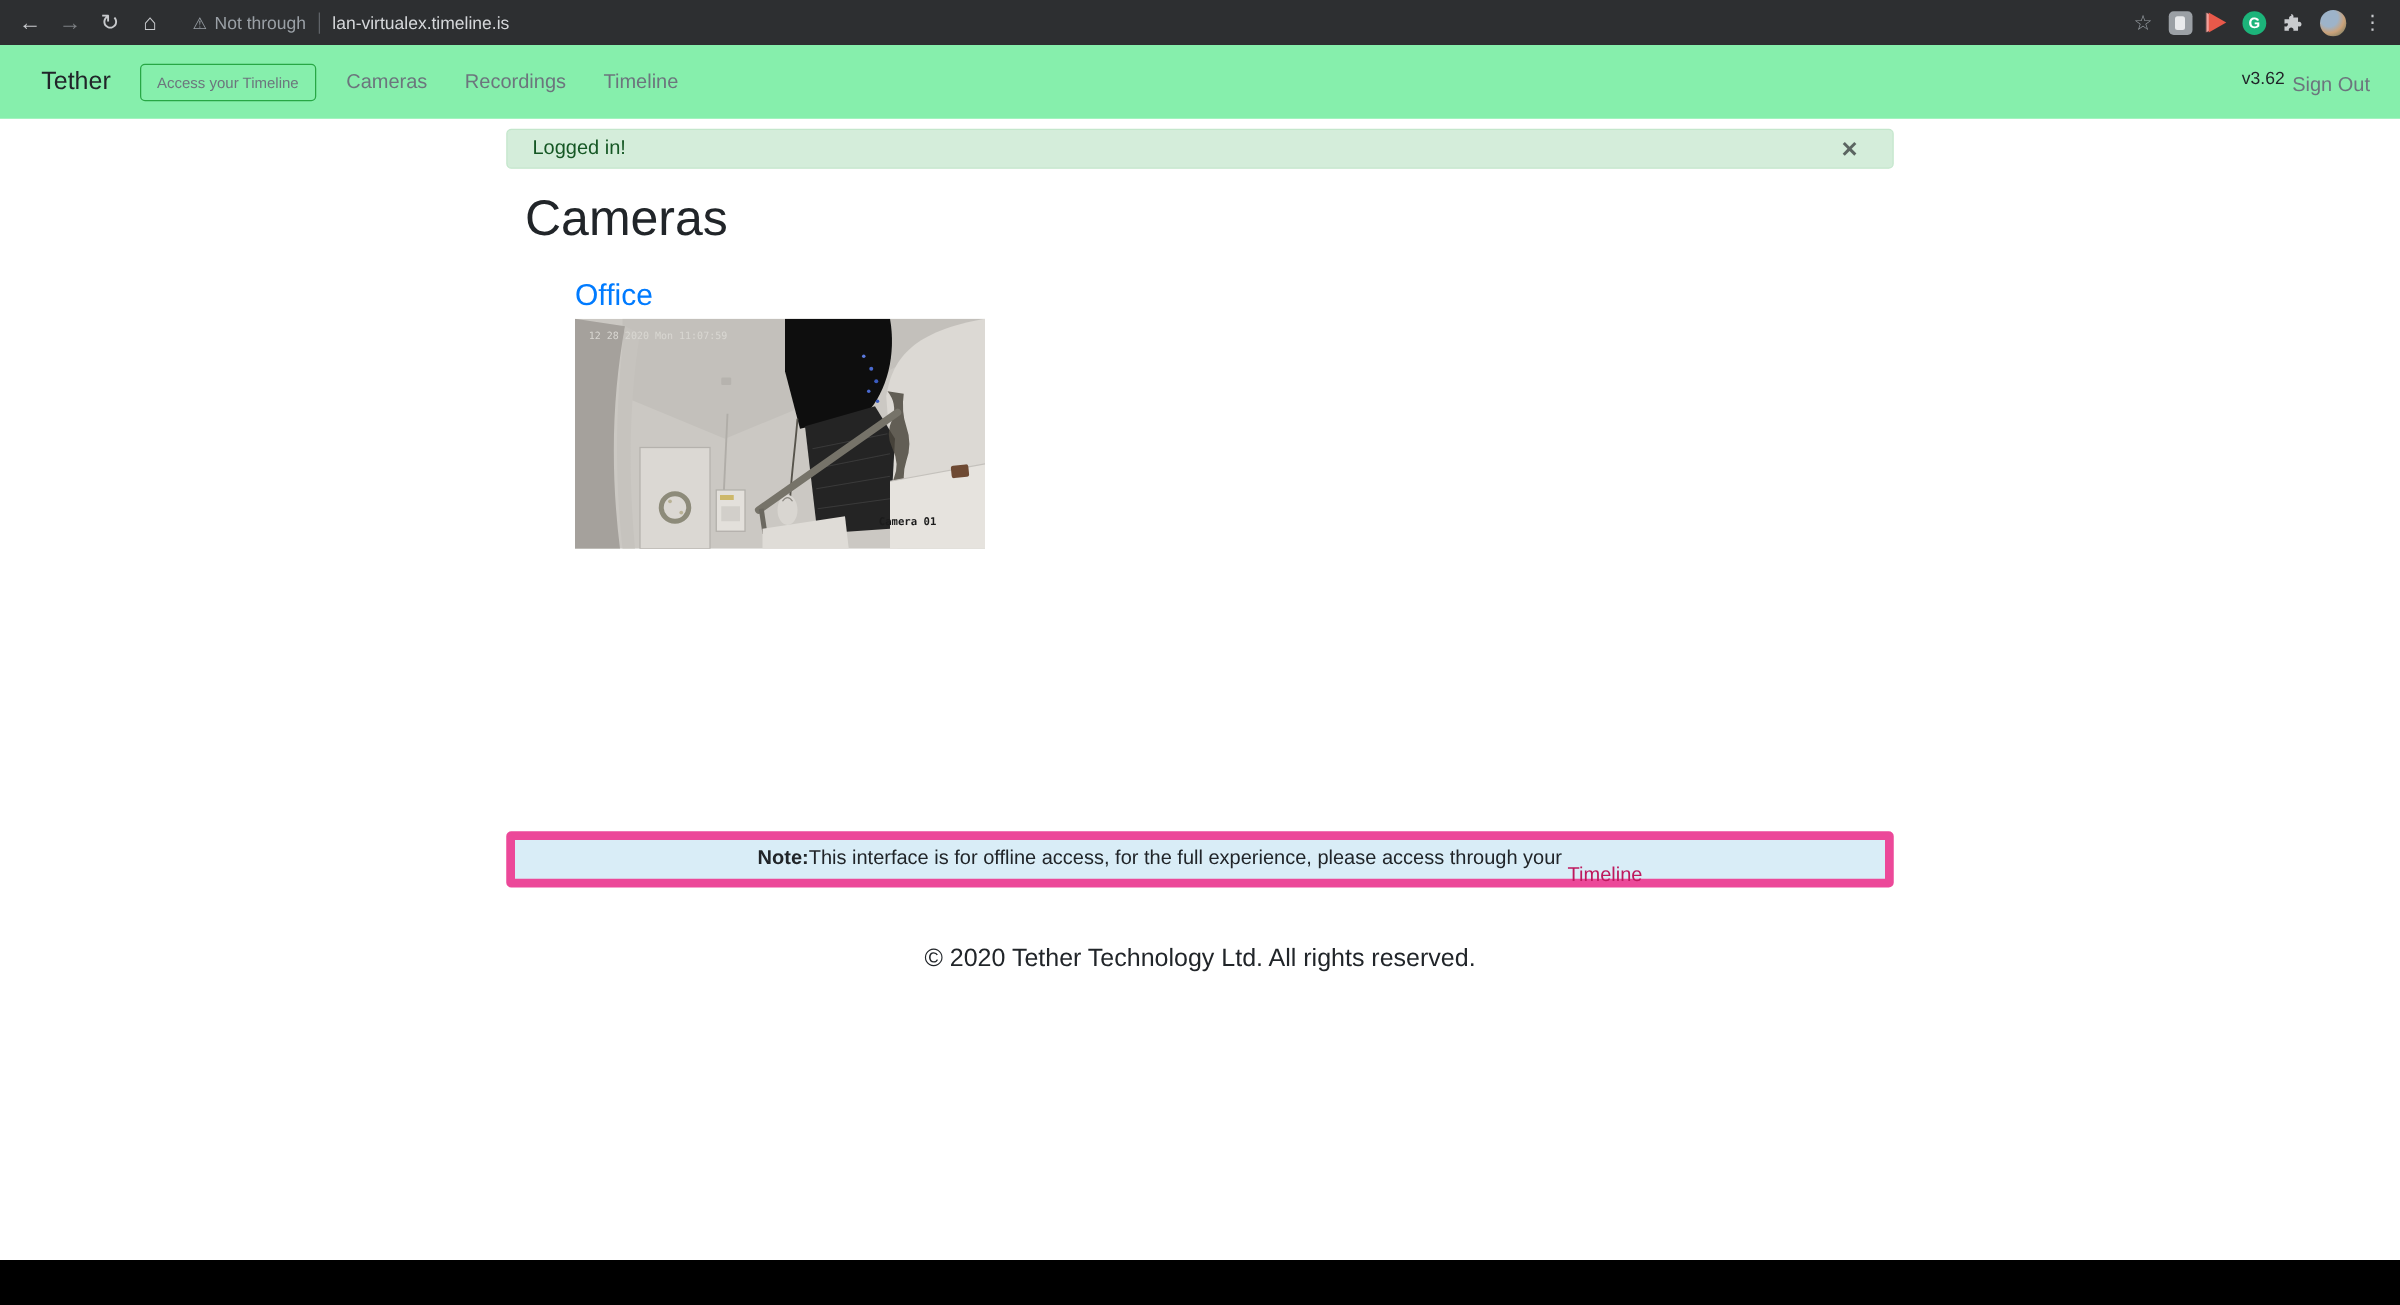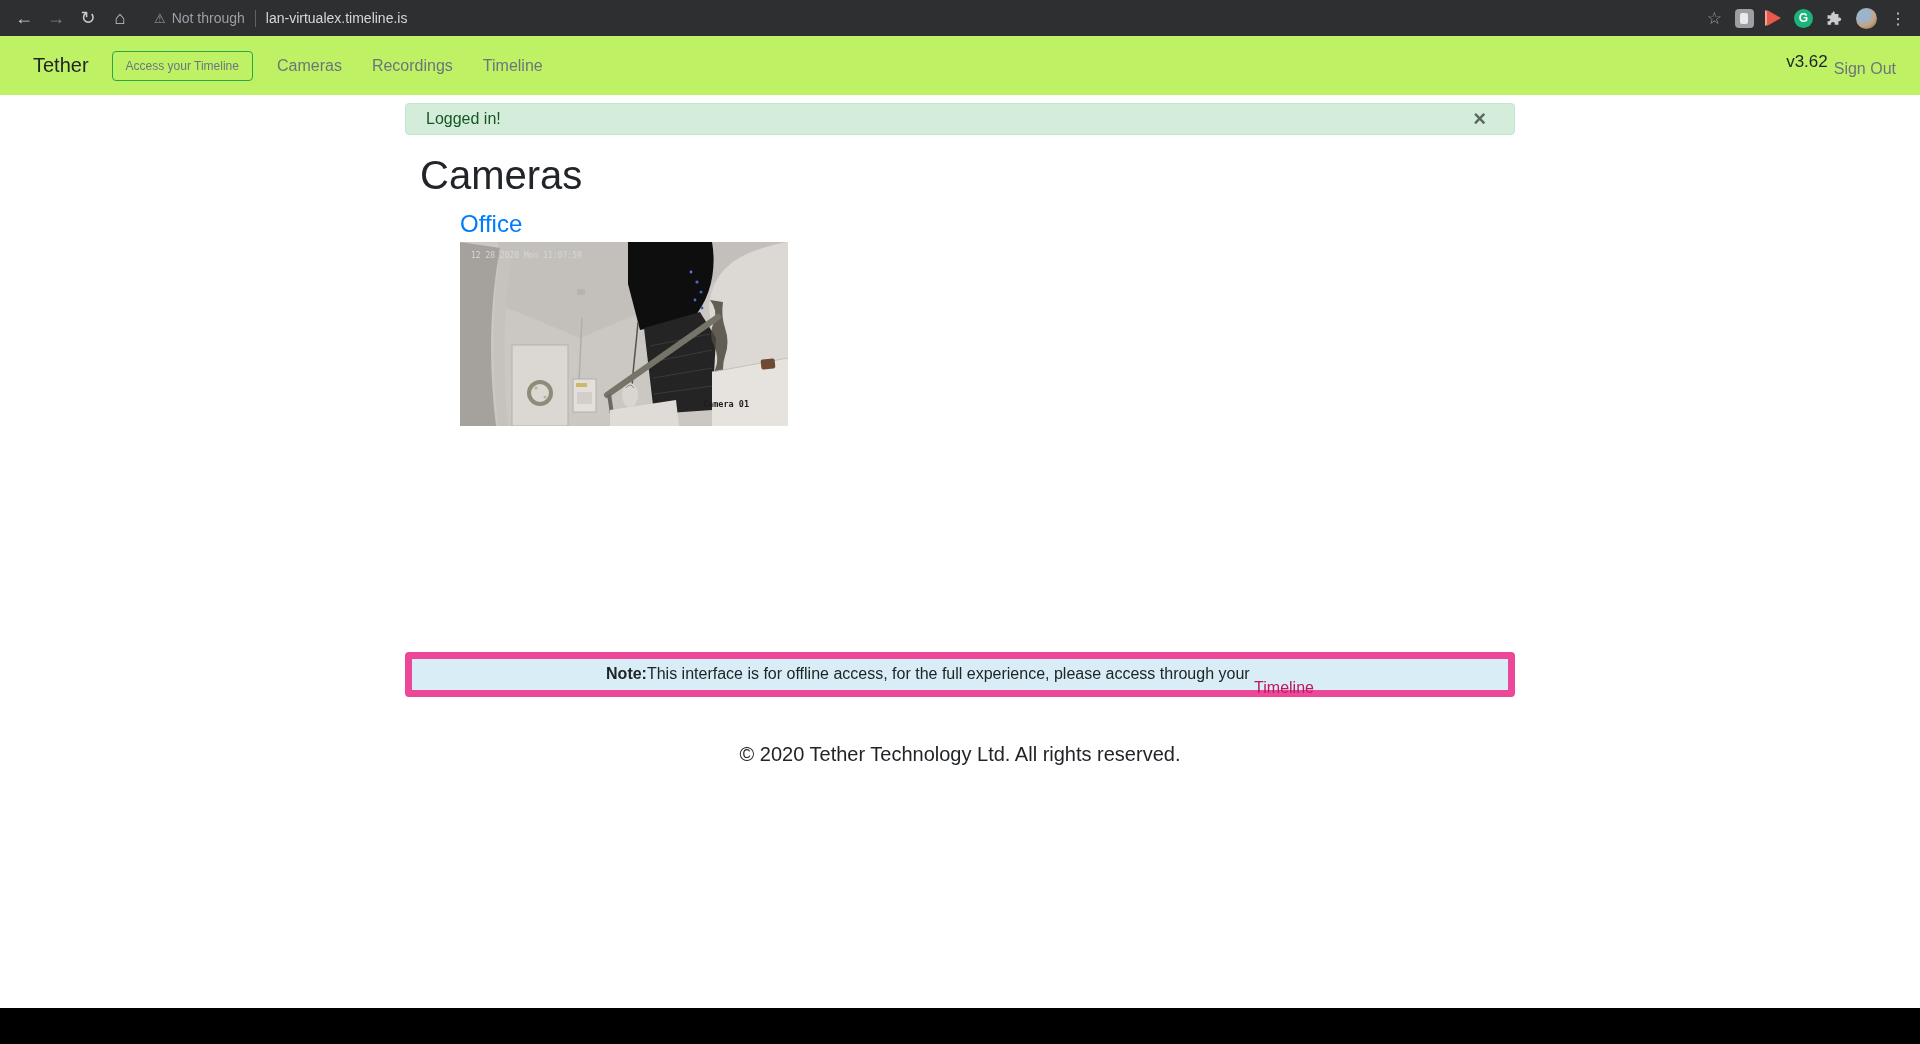--- a/index.html
+++ b/index.html
@@ -31,51 +31,51 @@
   .ext-grey { width:19px; height:19px; background:#9ba0a5; border-radius:4px; position:relative; cursor:pointer; }
   .ext-grey::after { content:""; position:absolute; left:5px; top:4px; width:8px; height:11px; background:#e9eaec; border-radius:2px; }
   .ext-red { width:0; height:0; border-top:8px solid transparent; border-bottom:8px solid transparent; border-left:14px solid #e8594a; filter:drop-shadow(-2px 0 0 #f2a09a); cursor:pointer; }
   .ext-green { width:19px; height:19px; border-radius:50%; background:#1cb47a; color:#fff; font-size:12px; font-weight:bold; text-align:center; line-height:19px; cursor:pointer; }
   .puzzle-icon { cursor:pointer; display:flex; }
   .avatar { width:21px; height:21px; border-radius:50%; background:radial-gradient(circle at 35% 30%, #9db3c9 0 35%, #caa27a 60%, #5c6f56 100%); cursor:pointer; }
   .kebab-icon { font-size:16px; color:#c8cacd; cursor:pointer; letter-spacing:0; }
 
   
   .navbar {
-    height:59px; background:#bef264;
+    height:59px; background:#86efac;
     display:flex; align-items:center;
     padding:0 24px 0 33px;
   }
   .brand { font-size:20px; color:#212529; margin-right:23px; cursor:pointer; }
   .timeline-btn {
     font-family:"Liberation Sans", sans-serif;
     border:1px solid #28a745; border-radius:4px; background:transparent;
     color:#6c757d; font-size:12px; padding:7px 13px; margin-right:9px; cursor:pointer;
   }
   .nav-link { color:#6c757d; font-size:16px; padding:8px 15px; cursor:pointer; text-decoration:none; }
   .nav-right { margin-left:auto; display:flex; align-items:center; }
-  .version { color:#212529; font-size:17px; position:relative; top:-4px; margin-right:6px; }
+  .version { color:#212529; font-size:14px; position:relative; top:-4px; margin-right:6px; }
   .signout { color:#6c757d; font-size:16px; position:relative; top:3px; cursor:pointer; }
 
   
   .container { width:1110px; margin:0 auto; }
   .alert-success {
     margin-top:8px; height:32px;
     background:#d4edda; border:1px solid #c3e6cb; border-radius:4px;
     display:flex; align-items:center; padding:0 20px;
     color:#155724; font-size:16px;
   }
   .alert-close {
     margin-left:auto; padding:0 8px;
     color:#1b1e21; opacity:.65; font-size:22px; font-weight:bold;
     background:none; border:none; cursor:pointer; line-height:1;
     font-family:"Liberation Sans", sans-serif;
   }
   h1.page-title { font-size:40px; font-weight:500; color:#212529; margin:16px 0 0 15px; line-height:1.2; }
-  .camera-block { margin-left:55px; margin-top:11px; }
+  .camera-block { margin-left:55px; margin-top:24px; }
   .camera-name { display:inline-block; font-size:24px; font-weight:500; color:#007bff; line-height:1.2; margin-bottom:3px; text-decoration:none; cursor:pointer; }
   .camera-img { display:block; width:328px; height:184px; cursor:pointer; }
   .spacer { height:226px; }
   .note-bar {
     height:45px; background:#d9edf7; border:7px solid #ec4899; border-radius:4px;
     display:flex; align-items:center; justify-content:center;
     font-size:16px; color:#212529;
   }
   .note-bar a { color:#be185d; text-decoration:none; cursor:pointer;margin-top:27px; }
   .note-text { white-space:pre; }

